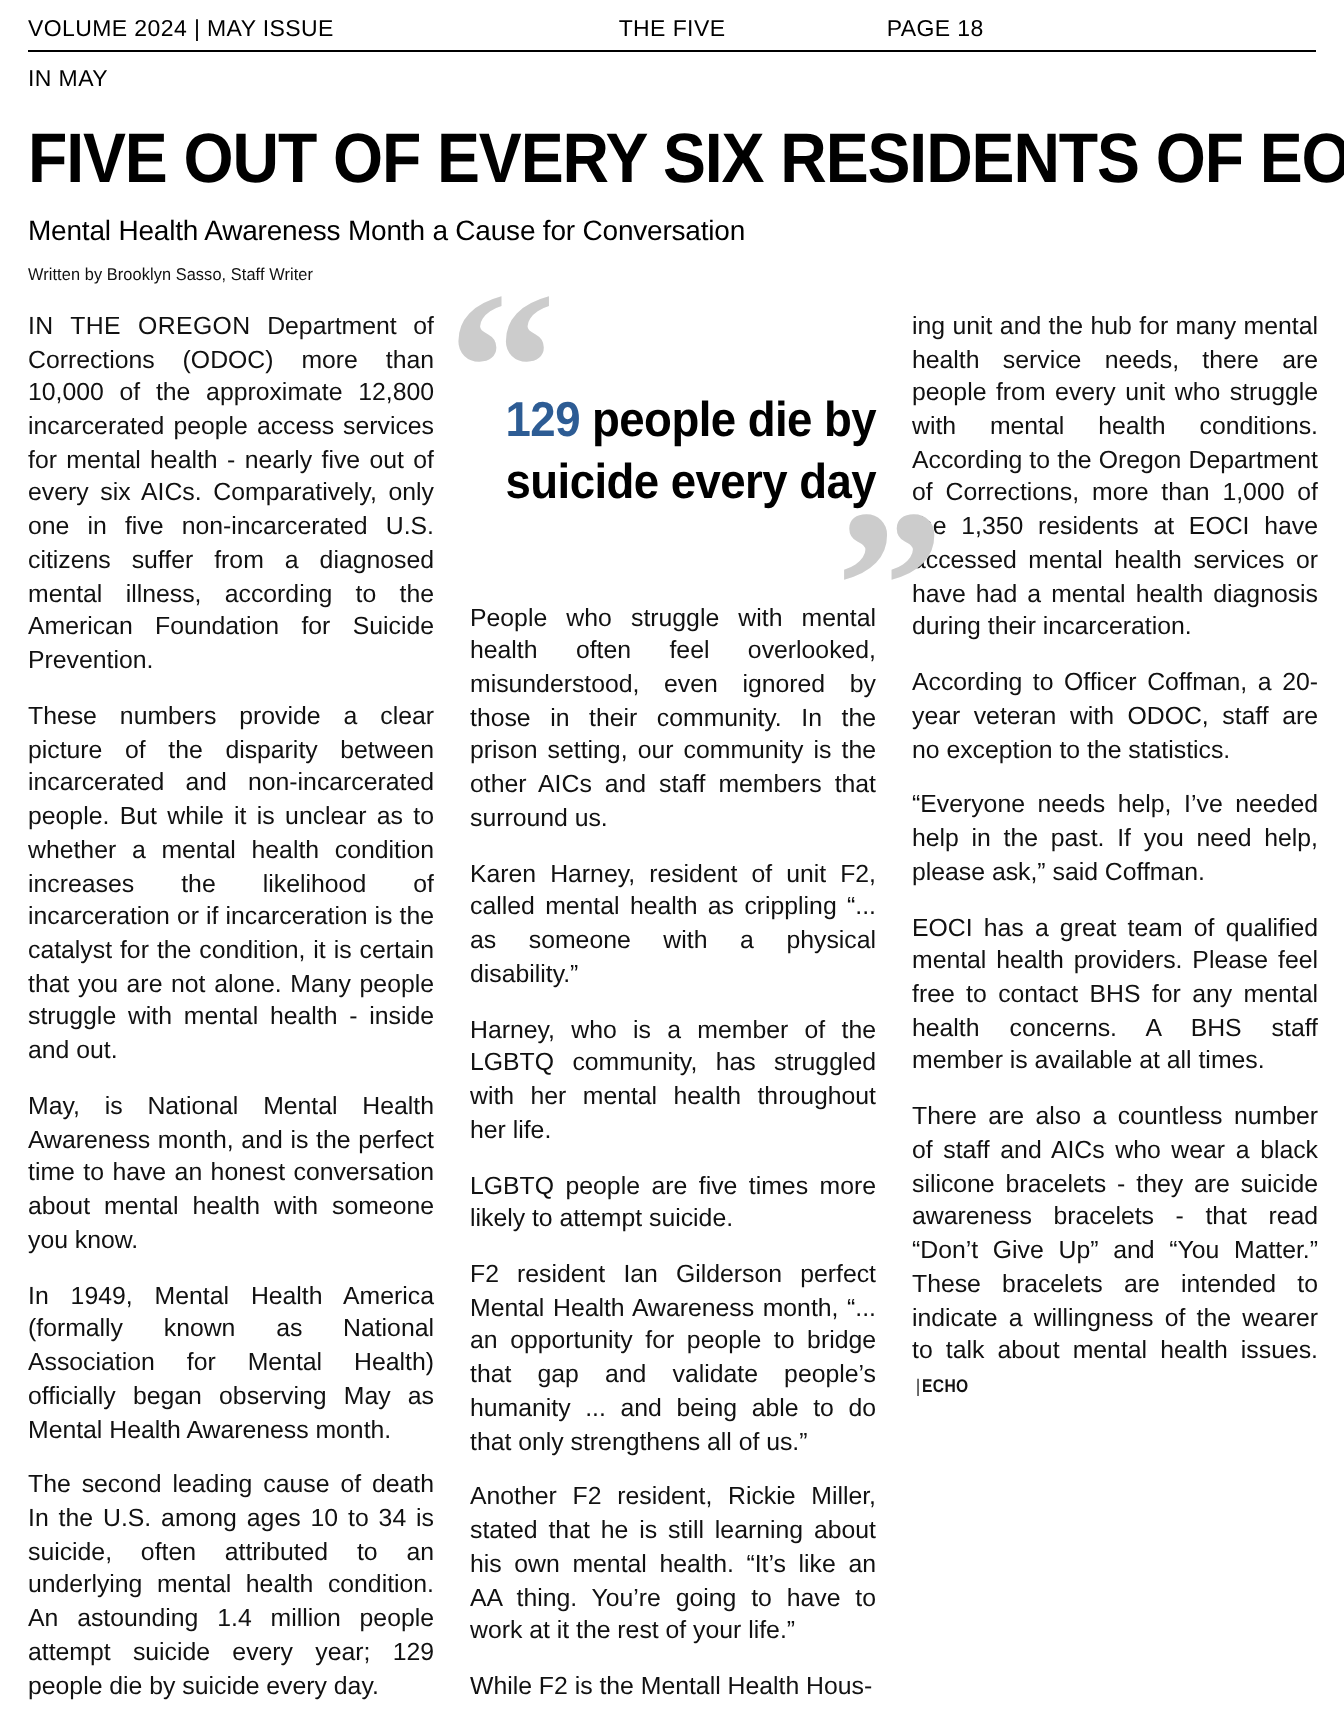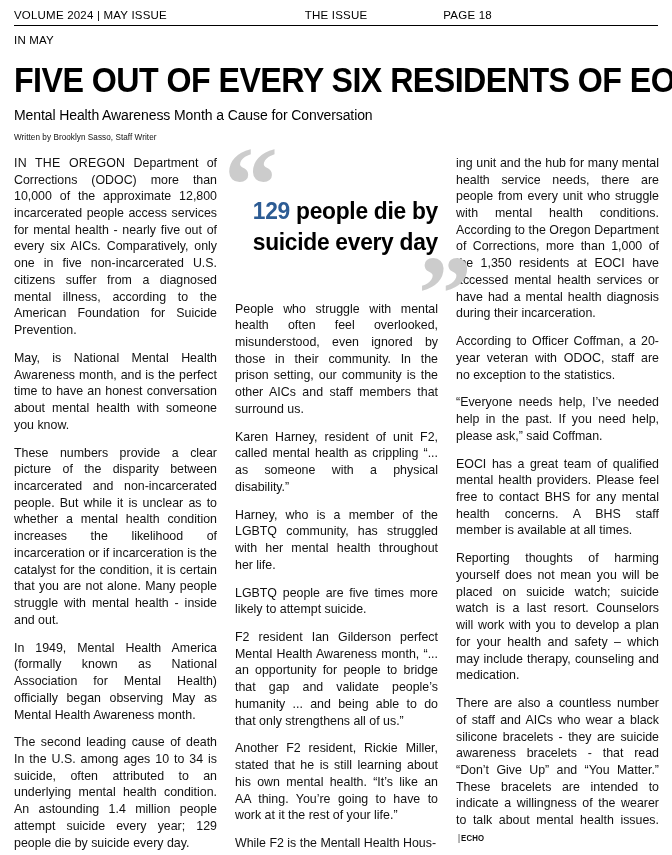--- a/index.html
+++ b/index.html
@@ -146,36 +146,36 @@
   }
   .endmark .bar { margin-right: 1px; font-weight: 400; }
 </style>
 </head>
 <body>
 
 <div class="page">
 
   <div class="masthead">
     <div class="mh-left">VOLUME 2024 | MAY ISSUE</div>
-    <div class="mh-mid">THE ISSUE</div>
+    <div class="mh-mid">THE FIVE</div>
     <div class="mh-right">PAGE 18</div>
   </div>
 
   <div class="section-label">IN MAY</div>
 
   <h1 class="headline">FIVE OUT OF EVERY SIX RESIDENTS OF EOCI</h1>
   <h2 class="subhead">Mental Health Awareness Month a Cause for Conversation</h2>
   <div class="byline">Written by Brooklyn Sasso, Staff Writer</div>
 
   <div class="columns">
 
     <div class="col">
       <p><span class="lead-in">IN THE OREGON</span><span> Department of Corrections (ODOC) more than 10,000 of the approximate 12,800 incarcerated people access services for mental health - nearly five out of every six AICs. Comparatively, only one in five non-incarcerated U.S. citizens suffer from a diagnosed mental illness, according to the American Foundation for Suicide Prevention.</span></p>
+      <p>These numbers provide a clear picture of the disparity between incarcerated and non-incarcerated people. But while it is unclear as to whether a mental health condition increases the likelihood of incarceration or if incarceration is the catalyst for the condition, it is certain that you are not alone. Many people struggle with mental health - inside and out.</p>
       <p>May, is National Mental Health Awareness month, and is the perfect time to have an honest conversation about mental health with someone you know.</p>
-      <p>These numbers provide a clear picture of the disparity between incarcerated and non-incarcerated people. But while it is unclear as to whether a mental health condition increases the likelihood of incarceration or if incarceration is the catalyst for the condition, it is certain that you are not alone. Many people struggle with mental health - inside and out.</p>
       <p>In 1949, Mental Health America (formally known as National Association for Mental Health) officially began observing May as Mental Health Awareness month.</p>
       <p>The second leading cause of death In the U.S. among ages 10 to 34 is suicide, often attributed to an underlying mental health condition. An astounding 1.4 million people attempt suicide every year; 129 people die by suicide every day.</p>
     </div>
 
     <div class="col">
 
       <div class="pullquote">
         <span class="pq-mark open">“</span>
         <span class="pq-mark close">”</span>
         <div class="pq-text"><span class="pq-num">129</span><span> people die by suicide every day</span></div>
@@ -188,18 +188,17 @@
       <p>F2 resident Ian Gilderson perfect Mental Health Awareness month, “... an opportunity for people to bridge that gap and validate people’s humanity ... and being able to do that only strengthens all of us.”</p>
       <p>Another F2 resident, Rickie Miller, stated that he is still learning about his own mental health. “It’s like an AA thing. You’re going to have to work at it the rest of your life.”</p>
       <p>While F2 is the Mentall Health Hous-</p>
     </div>
 
     <div class="col">
       <p>ing unit and the hub for many mental health service needs, there are people from every unit who struggle with mental health conditions. According to the Oregon Department of Corrections, more than 1,000 of the 1,350 residents at EOCI have accessed mental health services or have had a mental health diagnosis during their incarceration.</p>
       <p>According to Officer Coffman, a 20-year veteran with ODOC, staff are no exception to the statistics.</p>
       <p>“Everyone needs help, I’ve needed help in the past. If you need help, please ask,” said Coffman.</p>
       <p>EOCI has a great team of qualified mental health providers. Please feel free to contact BHS for any mental health concerns. A BHS staff member is available at all times.</p>
-      <p>Reporting thoughts of harming yourself does not mean you will be placed on suicide watch; suicide watch is a last resort. Counselors will work with you to develop a plan for your health and safety – which may include therapy, counseling and medication.</p>
       <p><span>There are also a countless number of staff and AICs who wear a black silicone bracelets - they are suicide awareness bracelets - that read “Don’t Give Up” and “You Matter.” These bracelets are intended to indicate a willingness of the wearer to talk about mental health issues.</span><span class="endmark"><span class="bar">|</span><span>ECHO</span></span></p>
     </div>
 
   </div>
 </div>
 
 </body></html>

